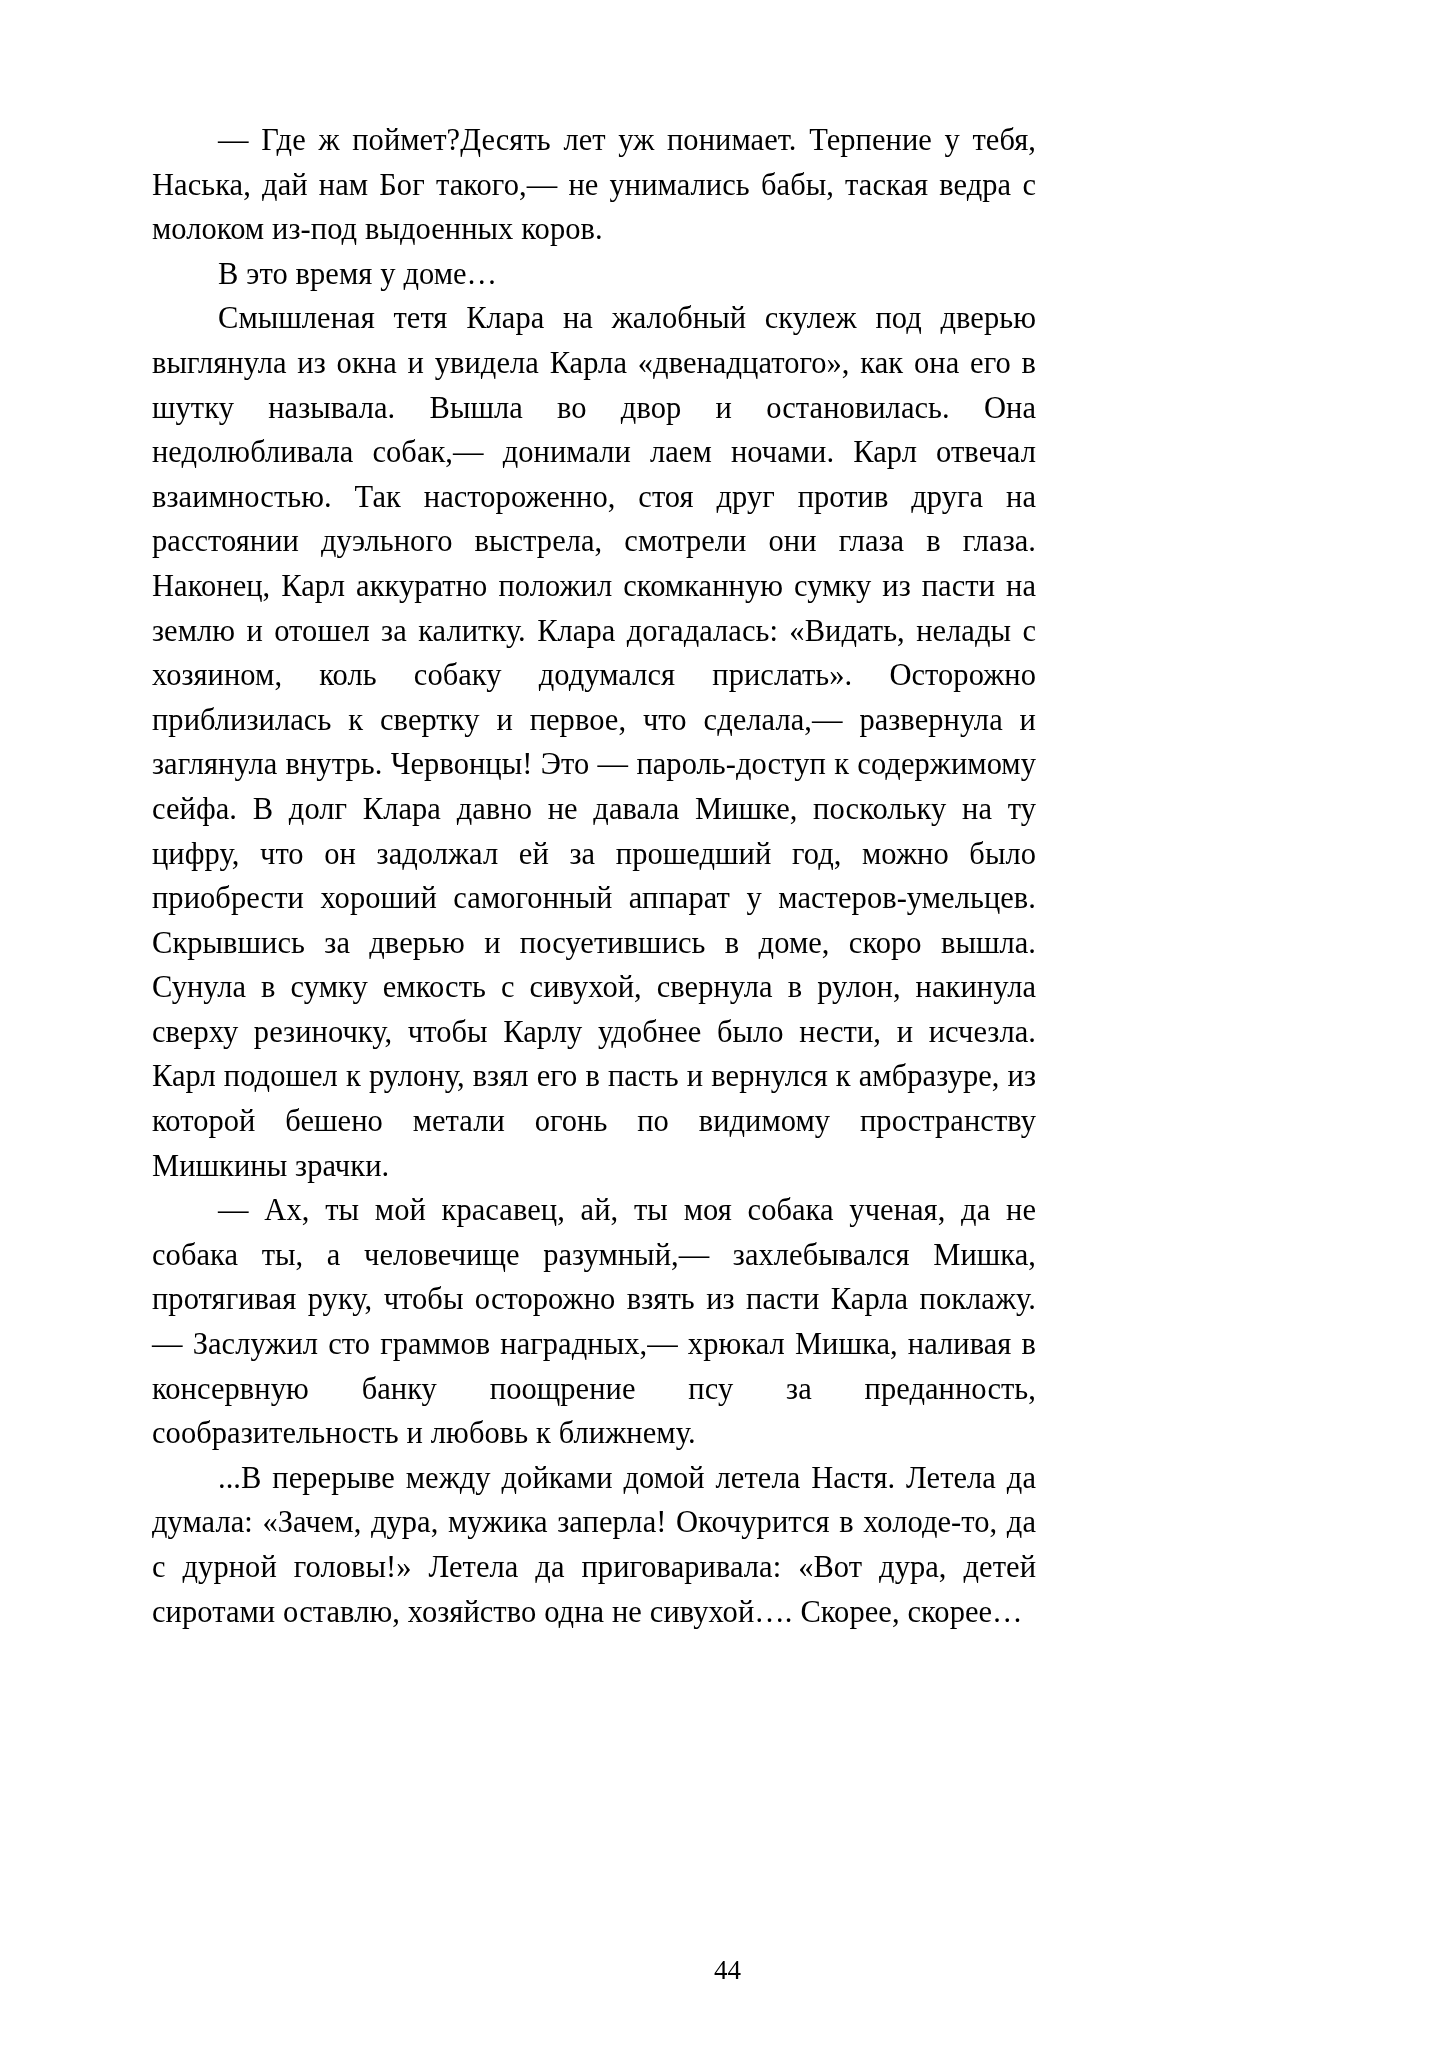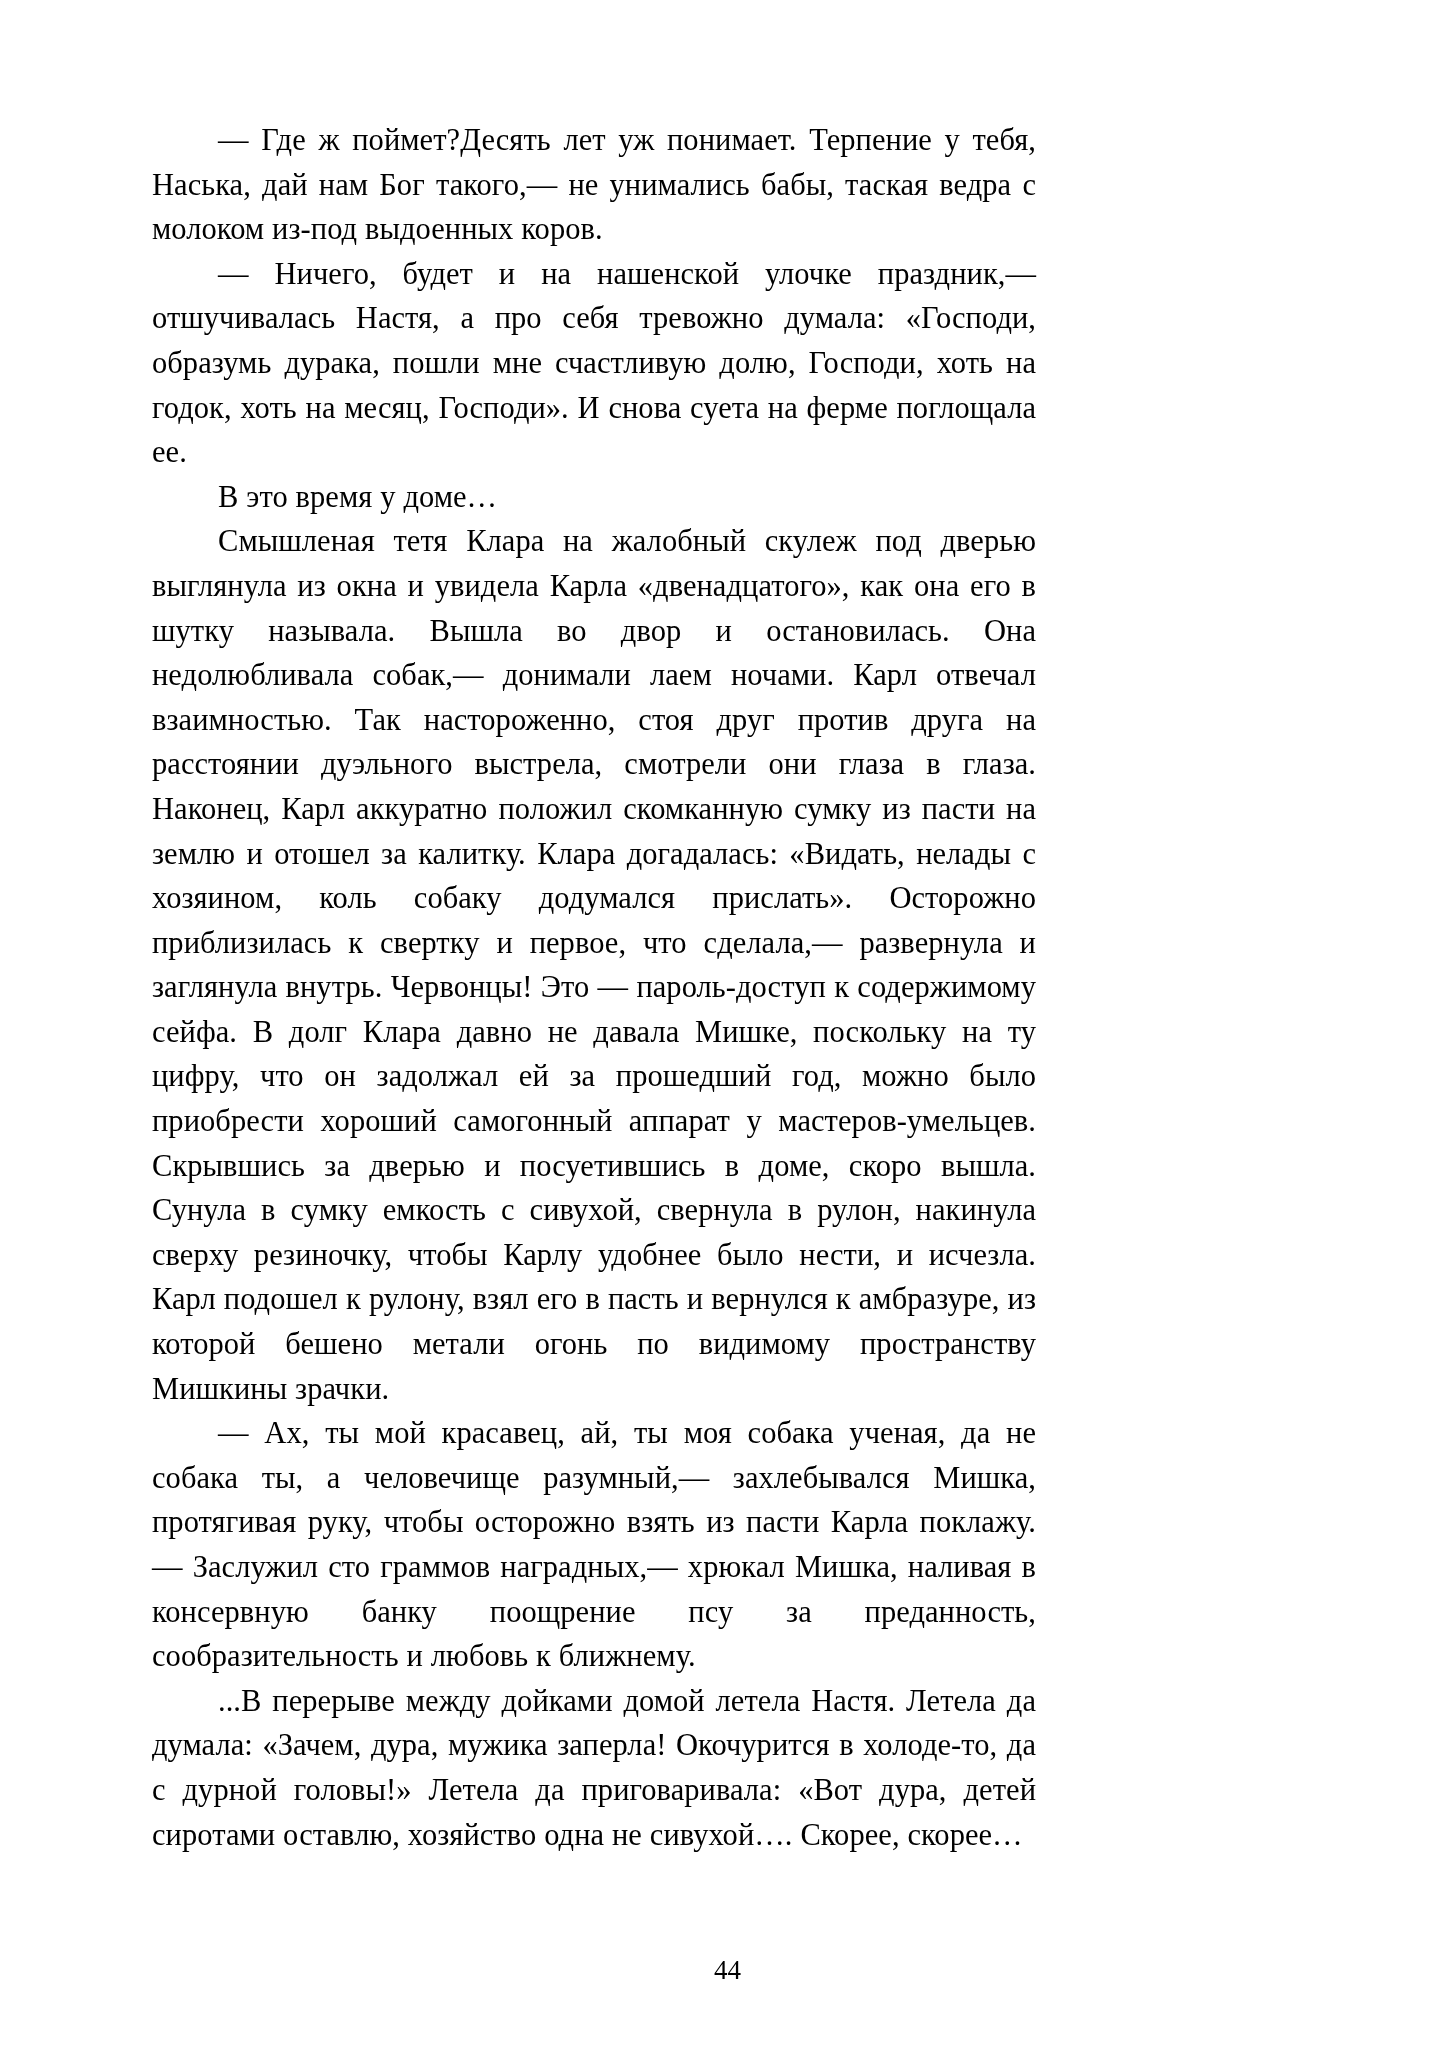--- a/index.html
+++ b/index.html
@@ -54,21 +54,20 @@
     font-family: "Liberation Serif", "DejaVu Serif", serif;
   }
 </style>
 </head>
 <body>
 
 <div class="page">
 
   <div class="text-block">
     <p class="para indent">— Где ж поймет?Десять лет уж понимает. Терпение у тебя, Наська, дай нам Бог такого,— не унимались бабы, таская ведра с молоком из-под выдоенных коров.</p>
-    <p class="para indent">— Ничего, будет и на нашенской улочке праздник,— отшучивалась Настя, а про себя тревожно думала: «Господи, образумь дурака, пошли мне счастливую долю, Господи, хоть на годок, хоть на месяц, Господи». И снова суета на ферме поглощала ее.</p>
     <p class="para indent">В это время у доме…</p>
     <p class="para indent">Смышленая тетя Клара на жалобный скулеж под дверью выглянула из окна и увидела Карла «двенадцатого», как она его в шутку называла. Вышла во двор и остановилась. Она недолюбливала собак,— донимали лаем ночами. Карл отвечал взаимностью. Так настороженно, стоя друг против друга на расстоянии дуэльного выстрела, смотрели они глаза в глаза. Наконец, Карл аккуратно положил скомканную сумку из пасти на землю и отошел за калитку. Клара догадалась: «Видать, нелады с хозяином, коль собаку додумался прислать». Осторожно приблизилась к свертку и первое, что сделала,— развернула и заглянула внутрь. Червонцы! Это — пароль-доступ к содержимому сейфа. В долг Клара давно не давала Мишке, поскольку на ту цифру, что он задолжал ей за прошедший год, можно было приобрести хороший самогонный аппарат у мастеров-умельцев. Скрывшись за дверью и посуетившись в доме, скоро вышла. Сунула в сумку емкость с сивухой, свернула в рулон, накинула сверху резиночку, чтобы Карлу удобнее было нести, и исчезла. Карл подошел к рулону, взял его в пасть и вернулся к амбразуре, из которой бешено метали огонь по видимому пространству Мишкины зрачки.</p>
     <p class="para indent">— Ах, ты мой красавец, ай, ты моя собака ученая, да не собака ты, а человечище разумный,— захлебывался Мишка, протягивая руку, чтобы осторожно взять из пасти Карла поклажу.— Заслужил сто граммов наградных,— хрюкал Мишка, наливая в консервную банку поощрение псу за преданность, сообразительность и любовь к ближнему.</p>
     <p class="para indent">...В перерыве между дойками домой летела Настя. Летела да думала: «Зачем, дура, мужика заперла! Окочурится в холоде-то, да с дурной головы!» Летела да приговаривала: «Вот дура, детей сиротами оставлю, хозяйство одна не сивухой…. Скорее, скорее…</p>
   </div>
 
   <div class="page-number">44</div>
 
 </div>
 

